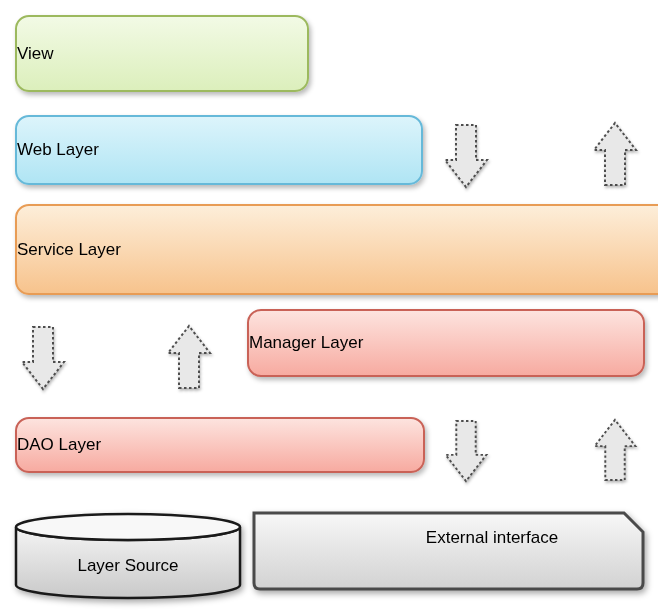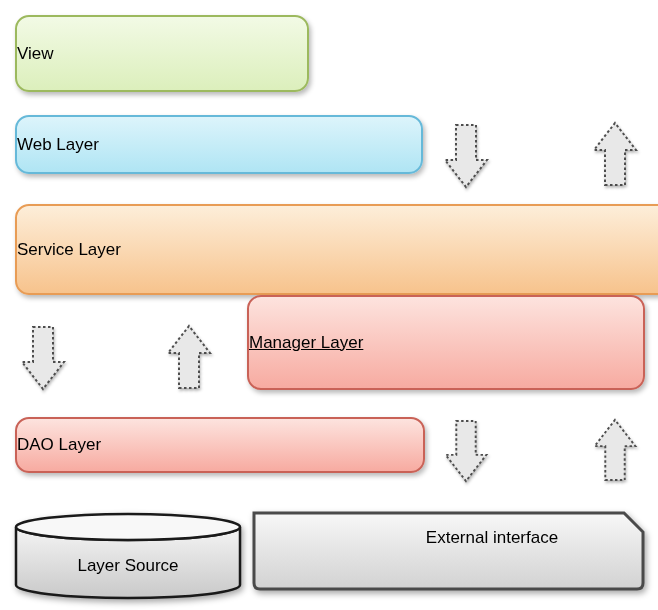--- a/index.html
+++ b/index.html
@@ -80,21 +80,21 @@
 </head>
 <body>
 
 <div class="canvas">
 
   <div class="node green" style="left:15px; top:15px; width:294px; height:77px;">
     <span>View</span>
   </div>
 
 
-  <div class="node blue" style="left:15px; top:115px; width:408px; height:59px;">
+  <div class="node blue" style="left:15px; top:115px; width:408px; height:70px;">
     <span>Web Layer</span>
   </div>
 
   <svg class="arrow" style="left:443px; top:123px;" width="46" height="66" viewBox="0 0 46 66">
     <path d="M13 2 H33 V37 H44 L23 64 L2 37 H13 Z"></path>
   </svg>
   <svg class="arrow" style="left:592px; top:121px;" width="46" height="66" viewBox="0 0 46 66">
     <path d="M13 64 H33 V29 H44 L23 2 L2 29 H13 Z"></path>
   </svg>
 
@@ -102,21 +102,21 @@
     <span>Service Layer</span>
   </div>
 
   <svg class="arrow" style="left:20px; top:325px;" width="46" height="66" viewBox="0 0 46 66">
     <path d="M13 2 H33 V37 H44 L23 64 L2 37 H13 Z"></path>
   </svg>
   <svg class="arrow" style="left:166px; top:324px;" width="46" height="66" viewBox="0 0 46 66">
     <path d="M13 64 H33 V29 H44 L23 2 L2 29 H13 Z"></path>
   </svg>
 
-  <div class="node pink" style="left:247px; top:295px; width:398px; height:95px;text-decoration:underline;">
+  <div class="node pink" style="left:247px; top:309px; width:398px; height:68px;">
     <span>Manager Layer</span>
   </div>
 
   <div class="node pink" style="left:15px; top:417px; width:410px; height:56px;">
     <span>DAO Layer</span>
   </div>
 
   <svg class="arrow" style="left:443px; top:419px;" width="46" height="64" viewBox="0 0 46 66">
     <path d="M13 2 H33 V37 H44 L23 64 L2 37 H13 Z"></path>
   </svg>

